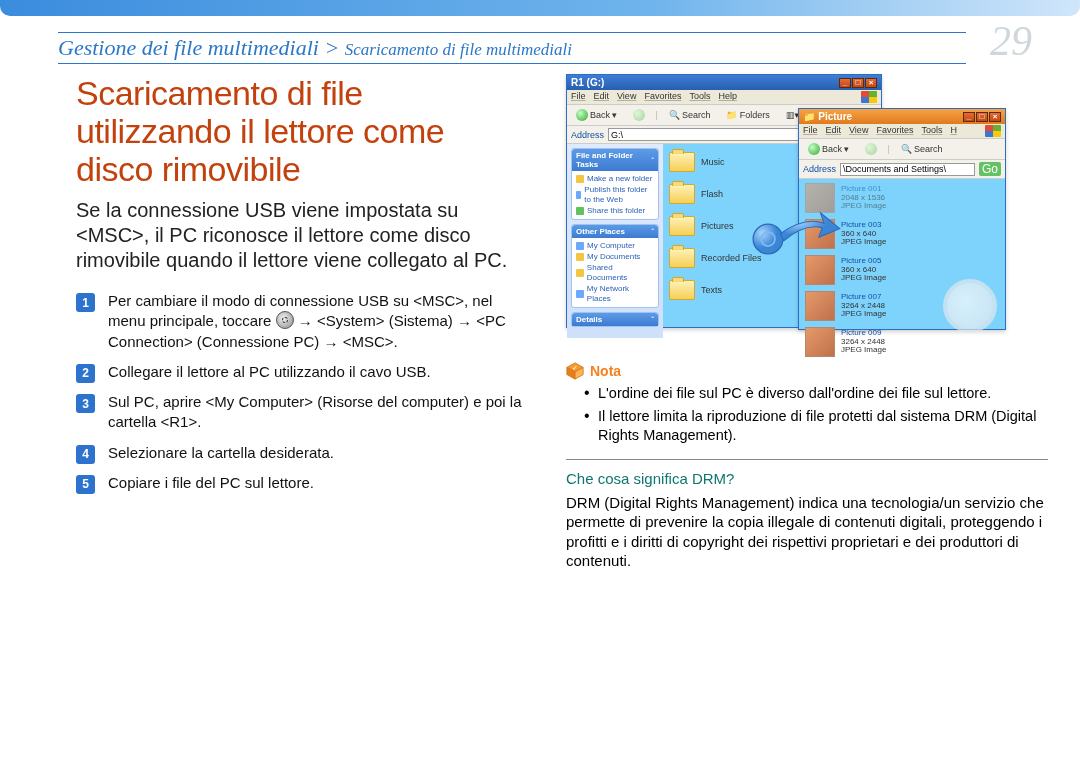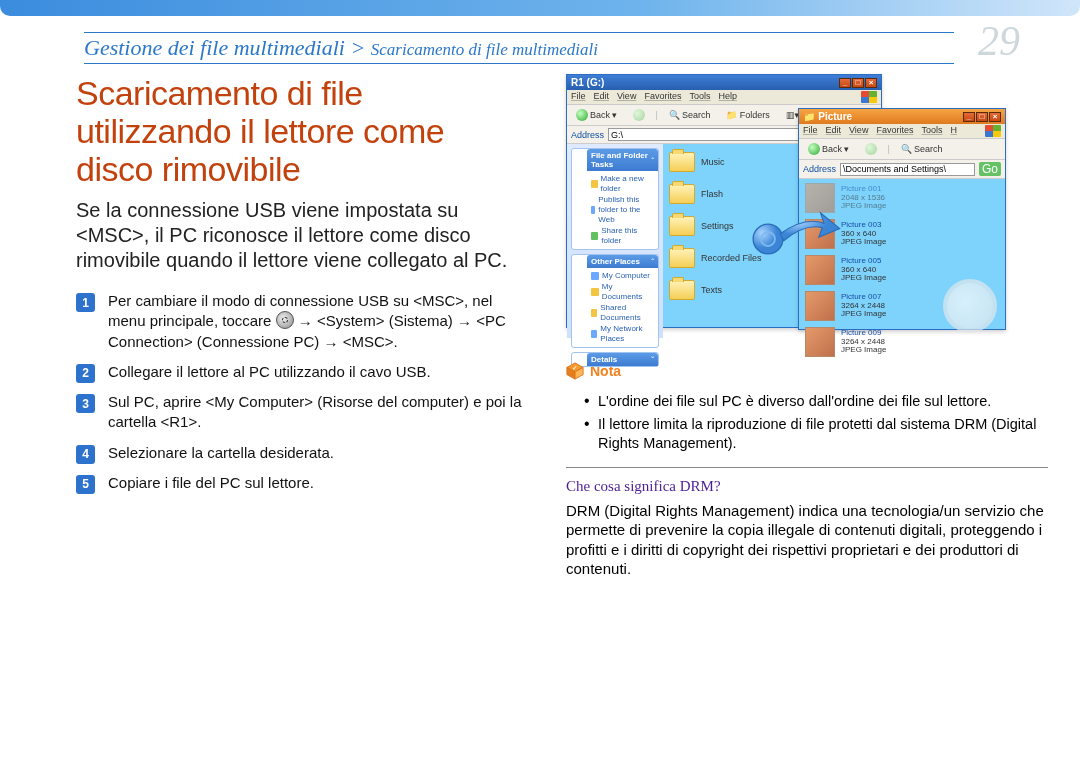--- a/index.html
+++ b/index.html
@@ -14,22 +14,22 @@
   .top-bar {
     position: absolute;
     top: 0; left: 0; right: 0;
     height: 16px;
     background: linear-gradient(to right, #3b8cde 0%, #6fb4ec 60%, #d0e6fa 100%);
     border-bottom-left-radius: 10px;
     border-bottom-right-radius: 10px;
   }
   .header {
     position: absolute;
-    top: 16px; left: 0; right: 12px;
-    padding: 10px 48px 6px 84px;
+    top: 16px; left: 0; right: 0;
+    padding: 10px 48px 6px 58px;
     display: flex;
     align-items: baseline;
   }
   .breadcrumb {
     font-family: Georgia, "Times New Roman", serif;
     color: #2b77c8;
     font-size: 22px;
     font-style: italic;
     border-top: 1px solid #2b77c8;
     border-bottom: 1px solid #2b77c8;
@@ -214,21 +214,20 @@
     background: linear-gradient(#dfeaff,#cfe0fb);
     padding: 4px 4px;
     display: flex;
     flex-direction: column;
     gap: 4px;
   }
   .win .side .panel {
     background: #fff;
     border-radius: 3px;
     border: 1px solid #a0c3ef;
-    padding-left: 15px;
   }
   .win .side .panel .phead {
     background: linear-gradient(#5b9be6,#3d7bd2);
     color: #fff;
     font-size: 8px;
     font-weight: bold;
     padding: 2px 4px;
     border-top-left-radius: 3px;
     border-top-right-radius: 3px;
     display:flex;justify-content:space-between;align-items:center;
@@ -339,21 +338,20 @@
   }
   .nota-icon svg { width:100%; height:100%; }
   .nota-label {
     color: #f58220;
     font-weight: bold;
     font-size: 14px;
   }
   .nota-list {
     list-style: none;
     padding-left: 32px;
-    margin-top: 8px;
   }
   .nota-list li {
     position: relative;
     font-size: 14.5px;
     line-height: 1.3;
     margin-bottom: 4px;
   }
   .nota-list li::before {
     content: "•";
     position: absolute;
@@ -361,23 +359,22 @@
     top: -1px;
     font-size: 16px;
   }
   .nota-rule {
     border: none;
     border-top: 1px solid #888;
     margin: 14px 0 10px;
   }
   .drm-q {
     font-size: 15px;
-    color: #4c1d95;
+    color: #0f766e;
     margin-bottom: 6px;
-    font-family: Liberation Serif, serif;
   }
   .drm-a {
     font-size: 15px;
     line-height: 1.3;
   }
 </style>
 </head>
 <body>
 
 <div class="top-bar"></div>
@@ -500,21 +497,21 @@
             <div class="folder-row">
                 <span class="folder-ic"></span>
                 <span>Music</span>
               </div>
             <div class="folder-row">
                 <span class="folder-ic"></span>
                 <span>Flash</span>
               </div>
             <div class="folder-row">
                 <span class="folder-ic"></span>
-                <span>Settings</span>
+                <span>Pictures</span>
               </div>
             <div class="folder-row">
                 <span class="folder-ic"></span>
                 <span>Recorded Files</span>
               </div>
             <div class="folder-row">
                 <span class="folder-ic"></span>
                 <span>Texts</span>
               </div>
           </div>

